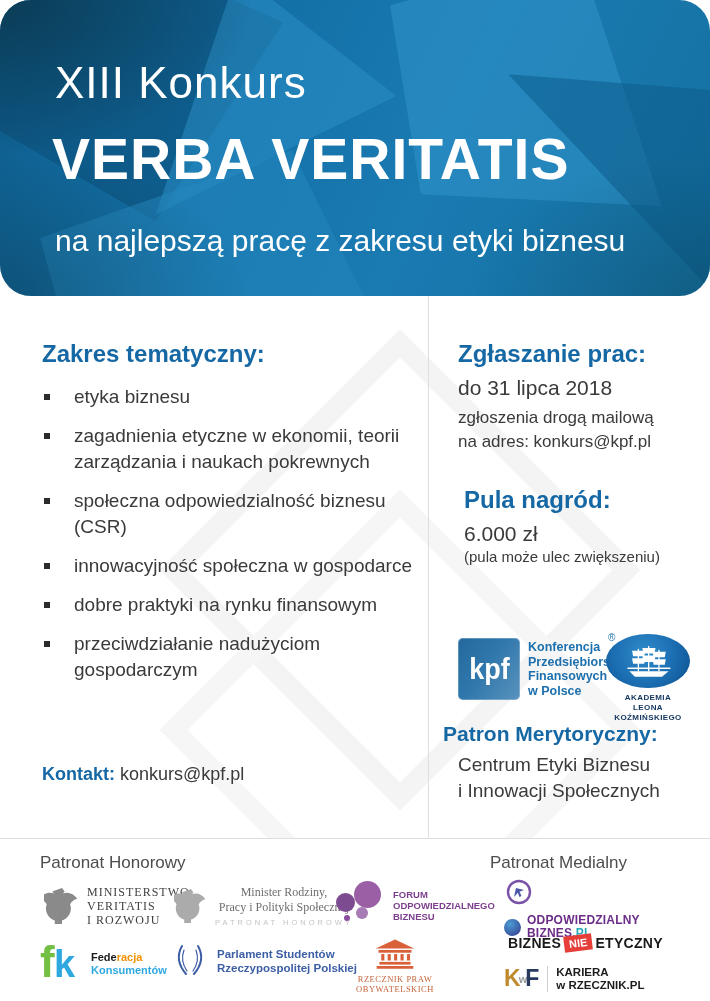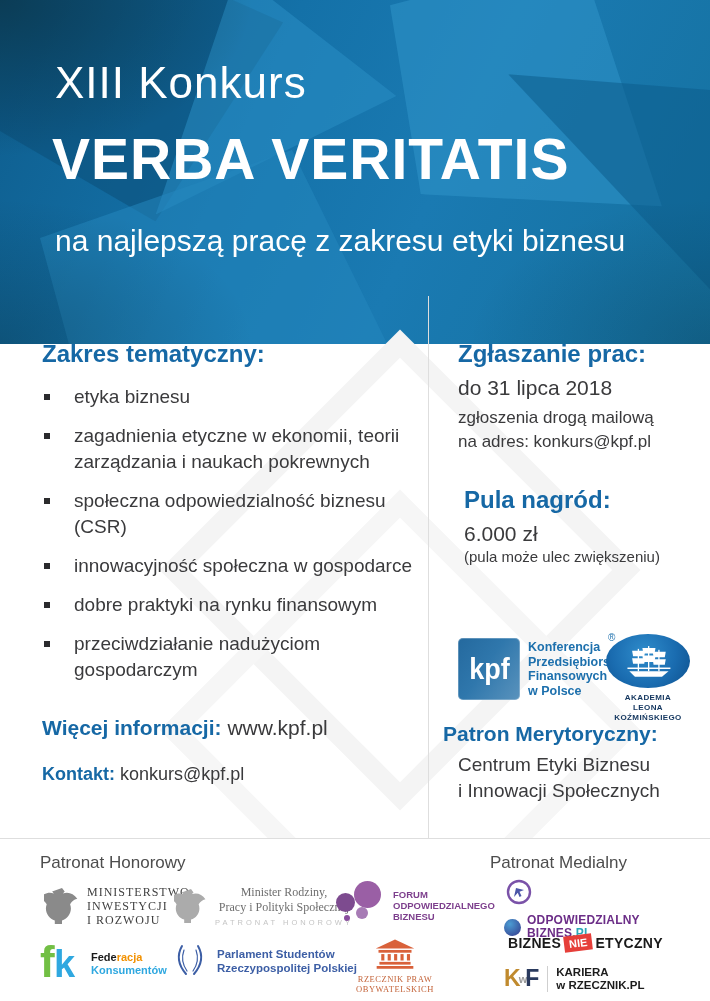--- a/index.html
+++ b/index.html
@@ -1,21 +1,21 @@
 <!DOCTYPE html>
 <html><head>
 <meta charset="utf-8">
 <style>
   html,body{margin:0;padding:0;background:#ffffff;}
   #poster{position:relative;width:710px;height:1001px;background:#ffffff;overflow:hidden;
           font-family:"Liberation Sans","DejaVu Sans",sans-serif;-webkit-font-smoothing:antialiased;}
 
   
-  .hero{position:absolute;left:0;top:0;width:710px;height:344px;overflow:hidden;
-        background:linear-gradient(115deg,#0e5d8d 0%,#1471a8 35%,#1a7ab2 60%,#15719f 100%);}
+  .hero{position:absolute;left:0;top:0;width:710px;height:296px;overflow:hidden;
+        background:linear-gradient(115deg,#0e5d8d 0%,#1471a8 35%,#1a7ab2 60%,#15719f 100%);border-radius:31px;}
   .hero .shape{position:absolute;opacity:.55;}
   .sh1{left:-40px;top:-60px;width:300px;height:260px;background:#0b4f79;transform:rotate(18deg);clip-path:polygon(0 0,100% 12%,80% 100%,0 80%);opacity:.5;}
   .sh2{left:130px;top:-30px;width:260px;height:220px;background:#2a8ec4;clip-path:polygon(50% 0,100% 70%,0 100%);transform:rotate(-12deg);opacity:.45;}
   .sh3{left:380px;top:-50px;width:300px;height:260px;background:#2f93c9;clip-path:polygon(0 30%,60% 0,100% 90%,20% 100%);transform:rotate(9deg);opacity:.4;}
   .sh4{left:520px;top:60px;width:260px;height:240px;background:#0d5c8c;clip-path:polygon(0 0,100% 20%,70% 100%);transform:rotate(-6deg);opacity:.55;}
   .sh5{left:40px;top:150px;width:360px;height:220px;background:#2487bd;clip-path:polygon(0 40%,70% 0,100% 100%,10% 100%);opacity:.35;}
   .hero .vignette{position:absolute;inset:0;background:
       radial-gradient(420px 260px at 0% 0%,rgba(10,40,50,.55),rgba(10,40,50,0) 60%),
       radial-gradient(420px 240px at 0% 100%,rgba(8,45,60,.35),rgba(8,45,60,0) 60%),
       radial-gradient(400px 240px at 100% 100%,rgba(8,50,70,.30),rgba(8,50,70,0) 60%);}
@@ -143,24 +143,20 @@
   <div class="blue-h h24 topics-heading">Zakres tematyczny:</div>
   <ul class="topics-list">
     <li><span class="bullet"></span><span>etyka biznesu</span></li>
     <li><span class="bullet"></span><span>zagadnienia etyczne w ekonomii, teorii zarządzania i naukach pokrewnych</span></li>
     <li><span class="bullet"></span><span>społeczna odpowiedzialność biznesu (CSR)</span></li>
     <li><span class="bullet"></span><span>innowacyjność społeczna w gospodarce</span></li>
     <li><span class="bullet"></span><span>dobre praktyki na rynku finansowym</span></li>
     <li><span class="bullet"></span><span>przeciwdziałanie nadużyciom gospodarczym</span></li>
   </ul>
 
-  <div class="more-info">
-    <span class="blue-h">Więcej informacji:</span>
-    <span class="dark-val">www.kpf.pl</span>
-  </div>
   <div class="contact">
     <span class="blue-h">Kontakt:</span>
     <span class="dark-val">konkurs@kpf.pl</span>
   </div>
 
   <div class="blue-h h24 submit-heading">Zgłaszanie prac:</div>
   <div class="deadline">do 31 lipca 2018</div>
   <div class="mail-lines">
     <div>zgłoszenia drogą mailową</div>
     <div>na adres: konkurs@kpf.pl</div>
@@ -213,21 +209,21 @@
   <div class="footer">
     <div class="pat-label pl-hon">Patronat Honorowy</div>
     <div class="pat-label pl-med">Patronat Medialny</div>
 
     <div class="logo-item min1">
       <svg width="36" height="42" viewBox="0 0 40 44">
         <path d="M20 2 l3 4 -2 2 c6 -2 12 0 16 6 c-4 1 -6 3 -8 6 c3 8 -2 16 -9 18 l0 4 -8 0 0 -4 c-7 -2 -12 -10 -9 -18 c-2 -3 -4 -5 -8 -6 c4 -6 10 -8 16 -6 l-2 -2 z" fill="#8a8a8a"></path>
       </svg>
       <div class="serif min1-text">
         <div>MINISTERSTWO</div>
-        <div>INWESTYCJI</div>
+        <div>VERITATIS</div>
         <div>I ROZWOJU</div>
       </div>
     </div>
 
     <div class="logo-item min2">
       <svg width="34" height="40" viewBox="0 0 40 44">
         <path d="M20 2 l3 4 -2 2 c6 -2 12 0 16 6 c-4 1 -6 3 -8 6 c3 8 -2 16 -9 18 l0 4 -8 0 0 -4 c-7 -2 -12 -10 -9 -18 c-2 -3 -4 -5 -8 -6 c4 -6 10 -8 16 -6 l-2 -2 z" fill="#ababab"></path>
       </svg>
       <div>
         <div class="serif min2-text">

